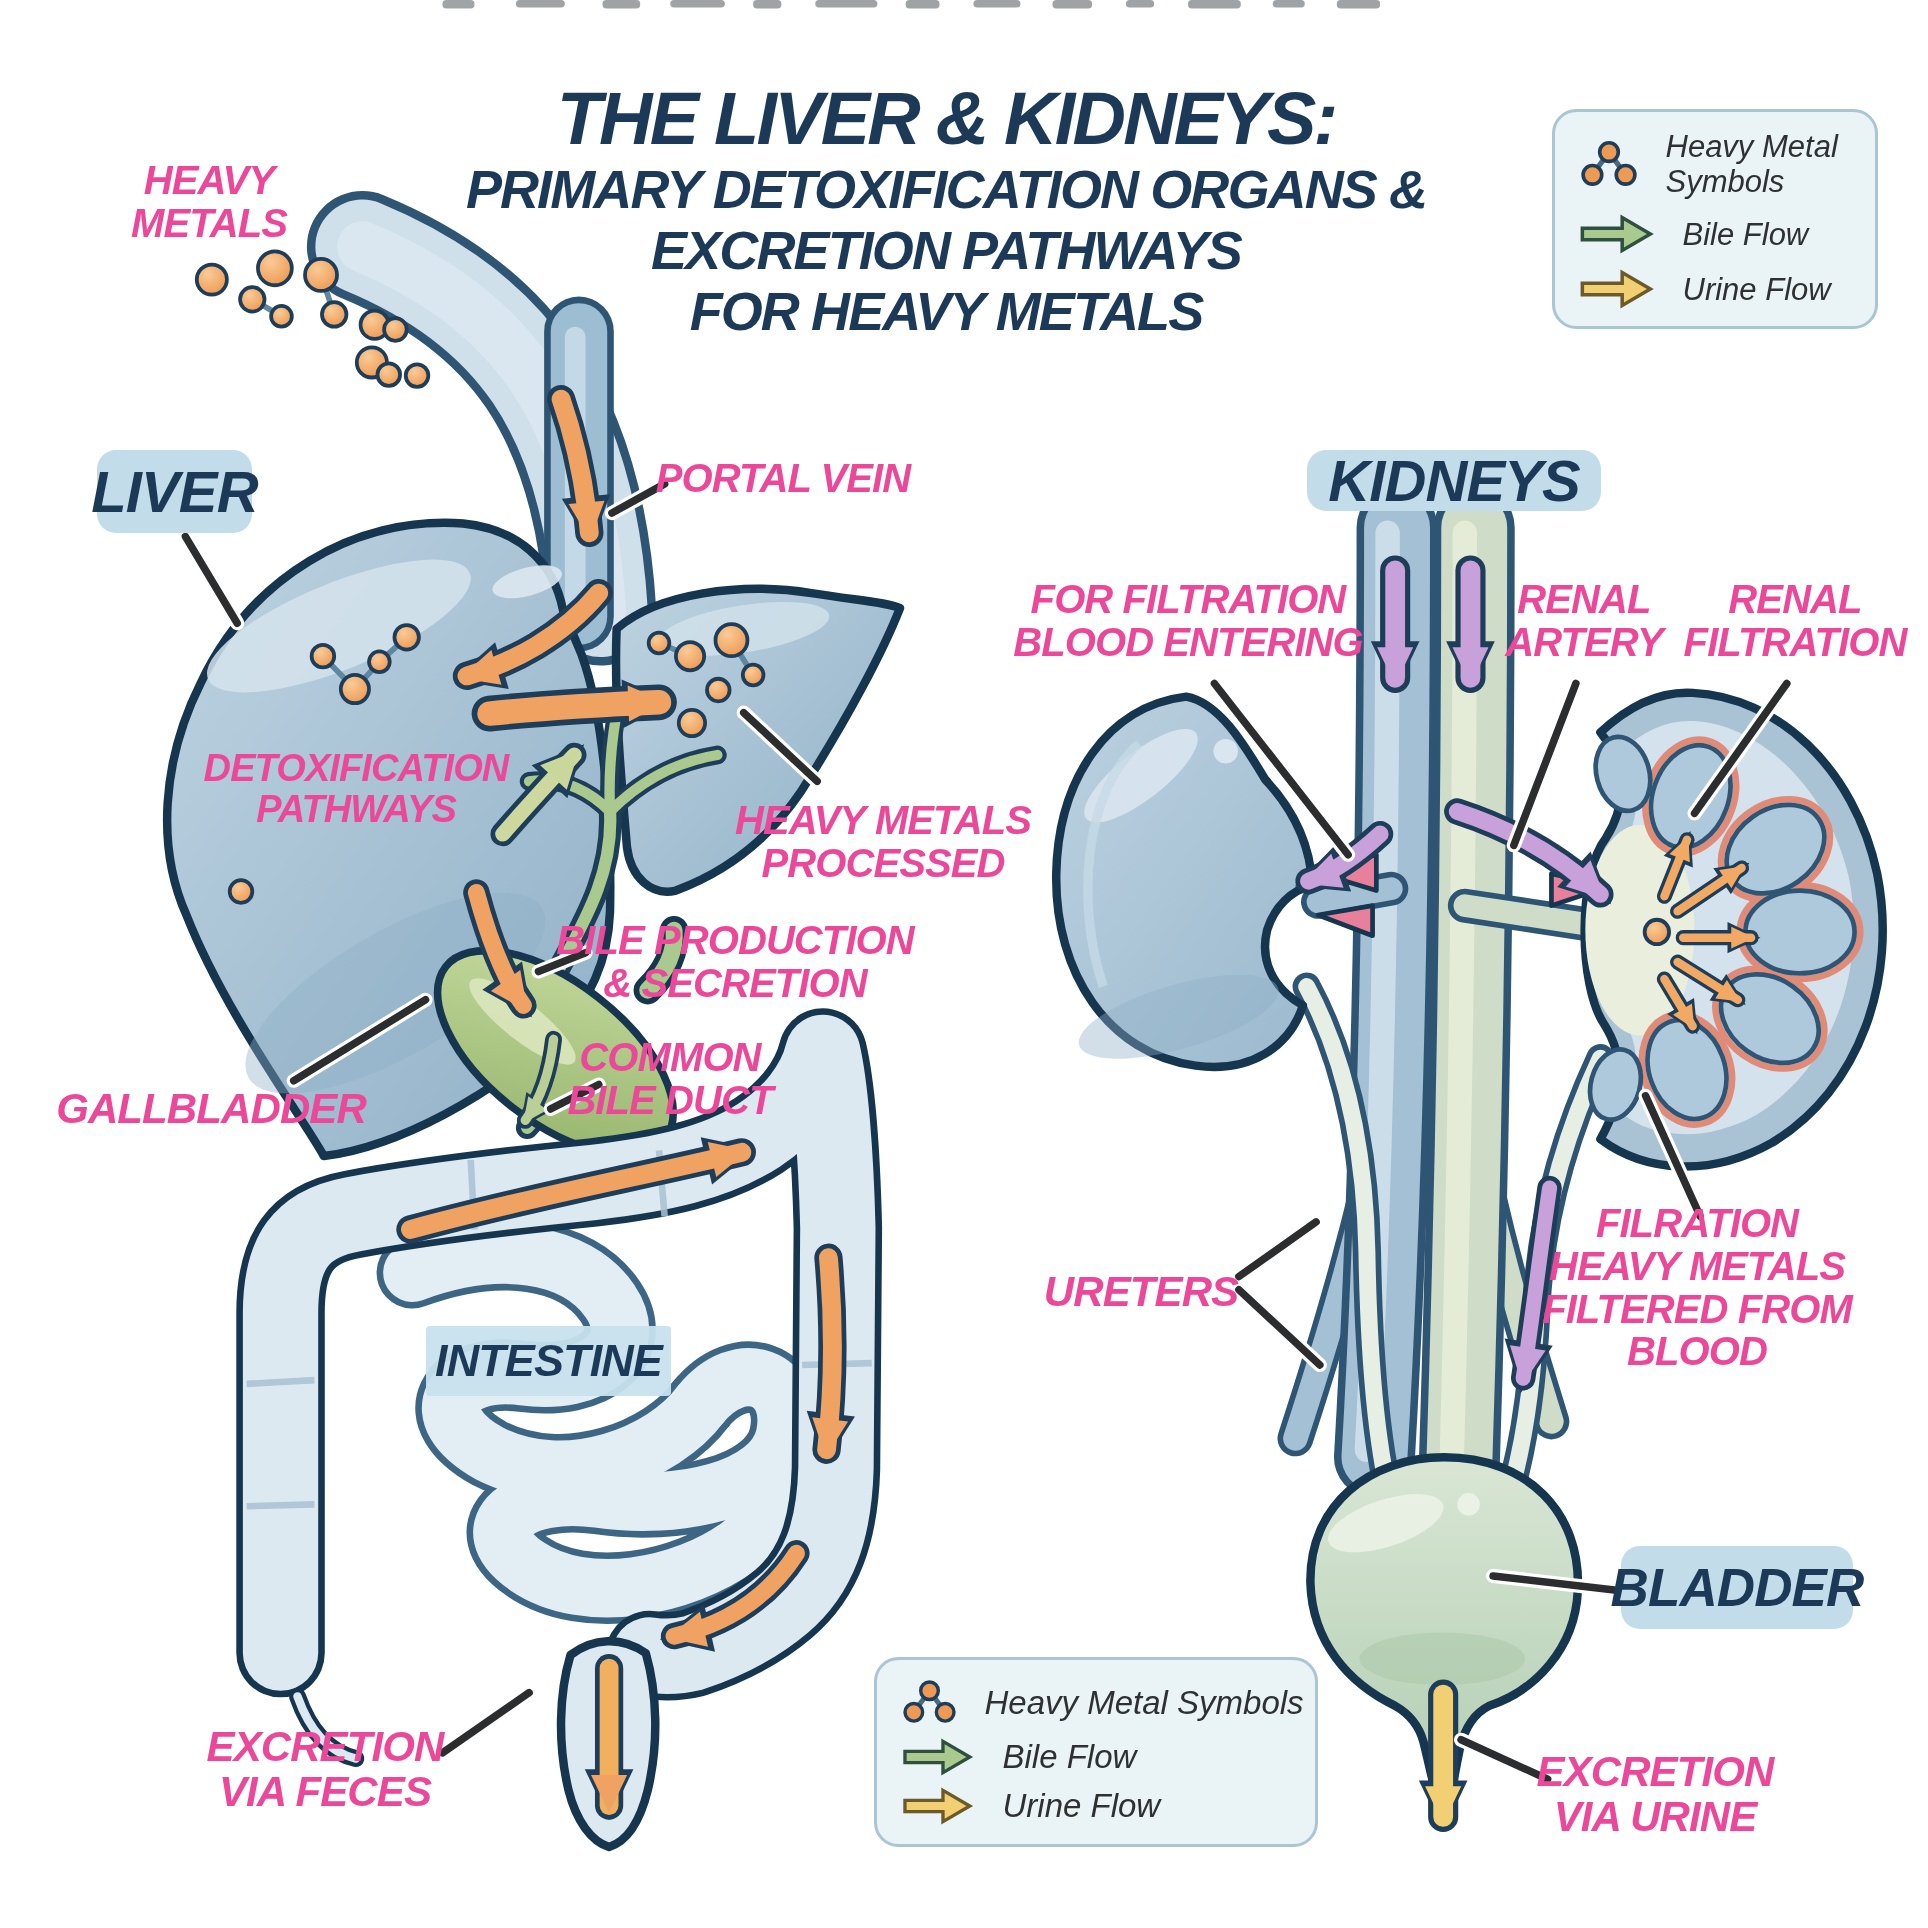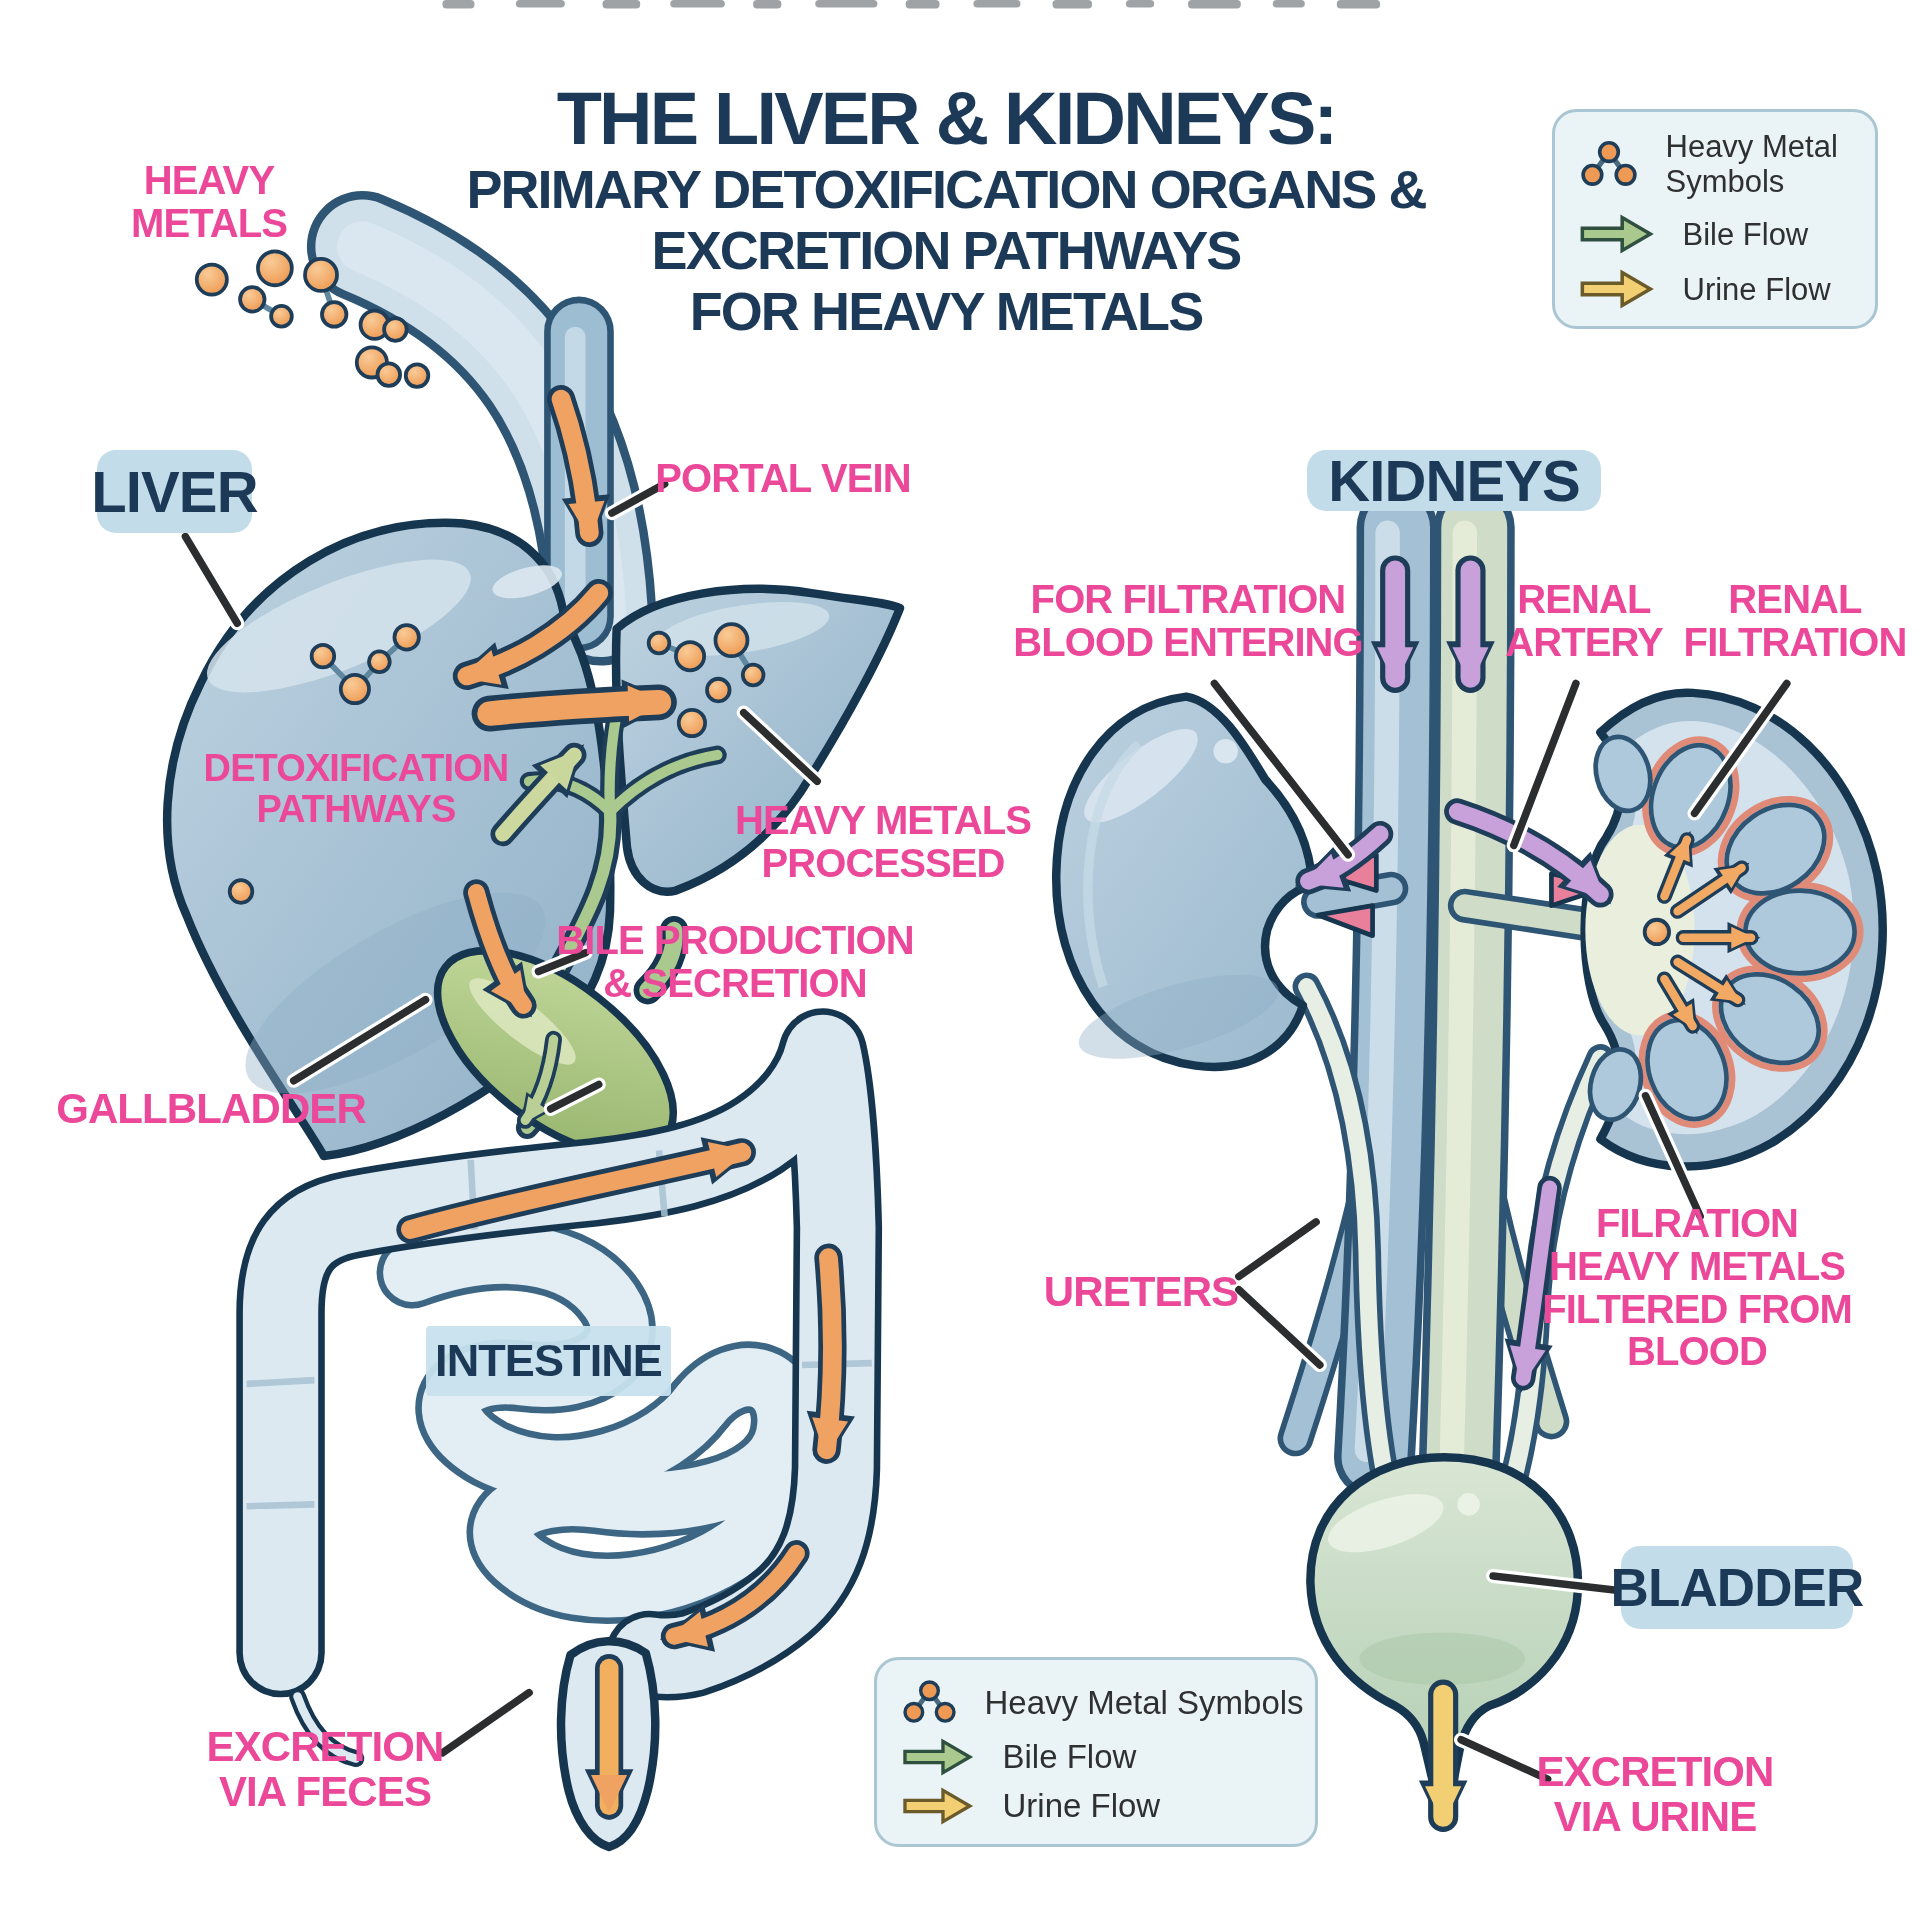--- a/index.html
+++ b/index.html
@@ -1,17 +1,17 @@
 <!DOCTYPE html>
 <html style="font-size:15px"><head>
 <meta charset="utf-8">
 <style>
   html,body{margin:0;padding:0;background:#ffffff;}
   #canvas{position:relative;width:1928px;height:1928px;background:#ffffff;overflow:hidden;
-          font-family:"Liberation Sans",sans-serif;}
+          font-family:"Liberation Sans",sans-serif;font-style:italic;}
   #art{position:absolute;left:0;top:0;}
   .title{position:absolute;left:282px;top:79px;width:1328px;text-align:center;
          color:#1c3a57;font-weight:bold;}
   .t1{display:block;font-size:74px;letter-spacing:-2.8px;line-height:1.08;}
   .t2{display:block;font-size:54px;letter-spacing:-1.9px;line-height:1.13;}
   .lbl{position:absolute;transform:translate(-50%,-50%);text-align:center;color:#ec4899;
        font-weight:bold;font-size:40px;line-height:1.07;letter-spacing:-0.9px;}
   .lbl span{display:block;white-space:nowrap;}
   .big{font-size:42px;}
   .badge{position:absolute;background:#c3dce9;color:#1c3a57;font-weight:bold;
@@ -401,20 +401,24 @@
 <div class="lbl" style="left:883px;top:842px;">
   <span>HEAVY METALS</span>
   <span>PROCESSED</span>
 </div>
 
 <div class="lbl" style="left:727px;top:962px;margin-left:8px;">
   <span>BILE PRODUCTION</span>
   <span>&amp; SECRETION</span>
 </div>
 
+<div class="lbl" style="left:670px;top:1079px;">
+  <span>COMMON</span>
+  <span>BILE DUCT</span>
+</div>
 
 <div class="lbl big" style="left:211px;top:1109px;">
   <span>GALLBLADDER</span>
 </div>
 
 <div class="badge" style="left:426px;top:1326px;width:245px;height:70px;font-size:45px;background:rgba(199,225,237,0.95);border-radius:4px;">
   <span>INTESTINE</span>
 </div>
 
 <div class="lbl big" style="left:325px;top:1770px;">

